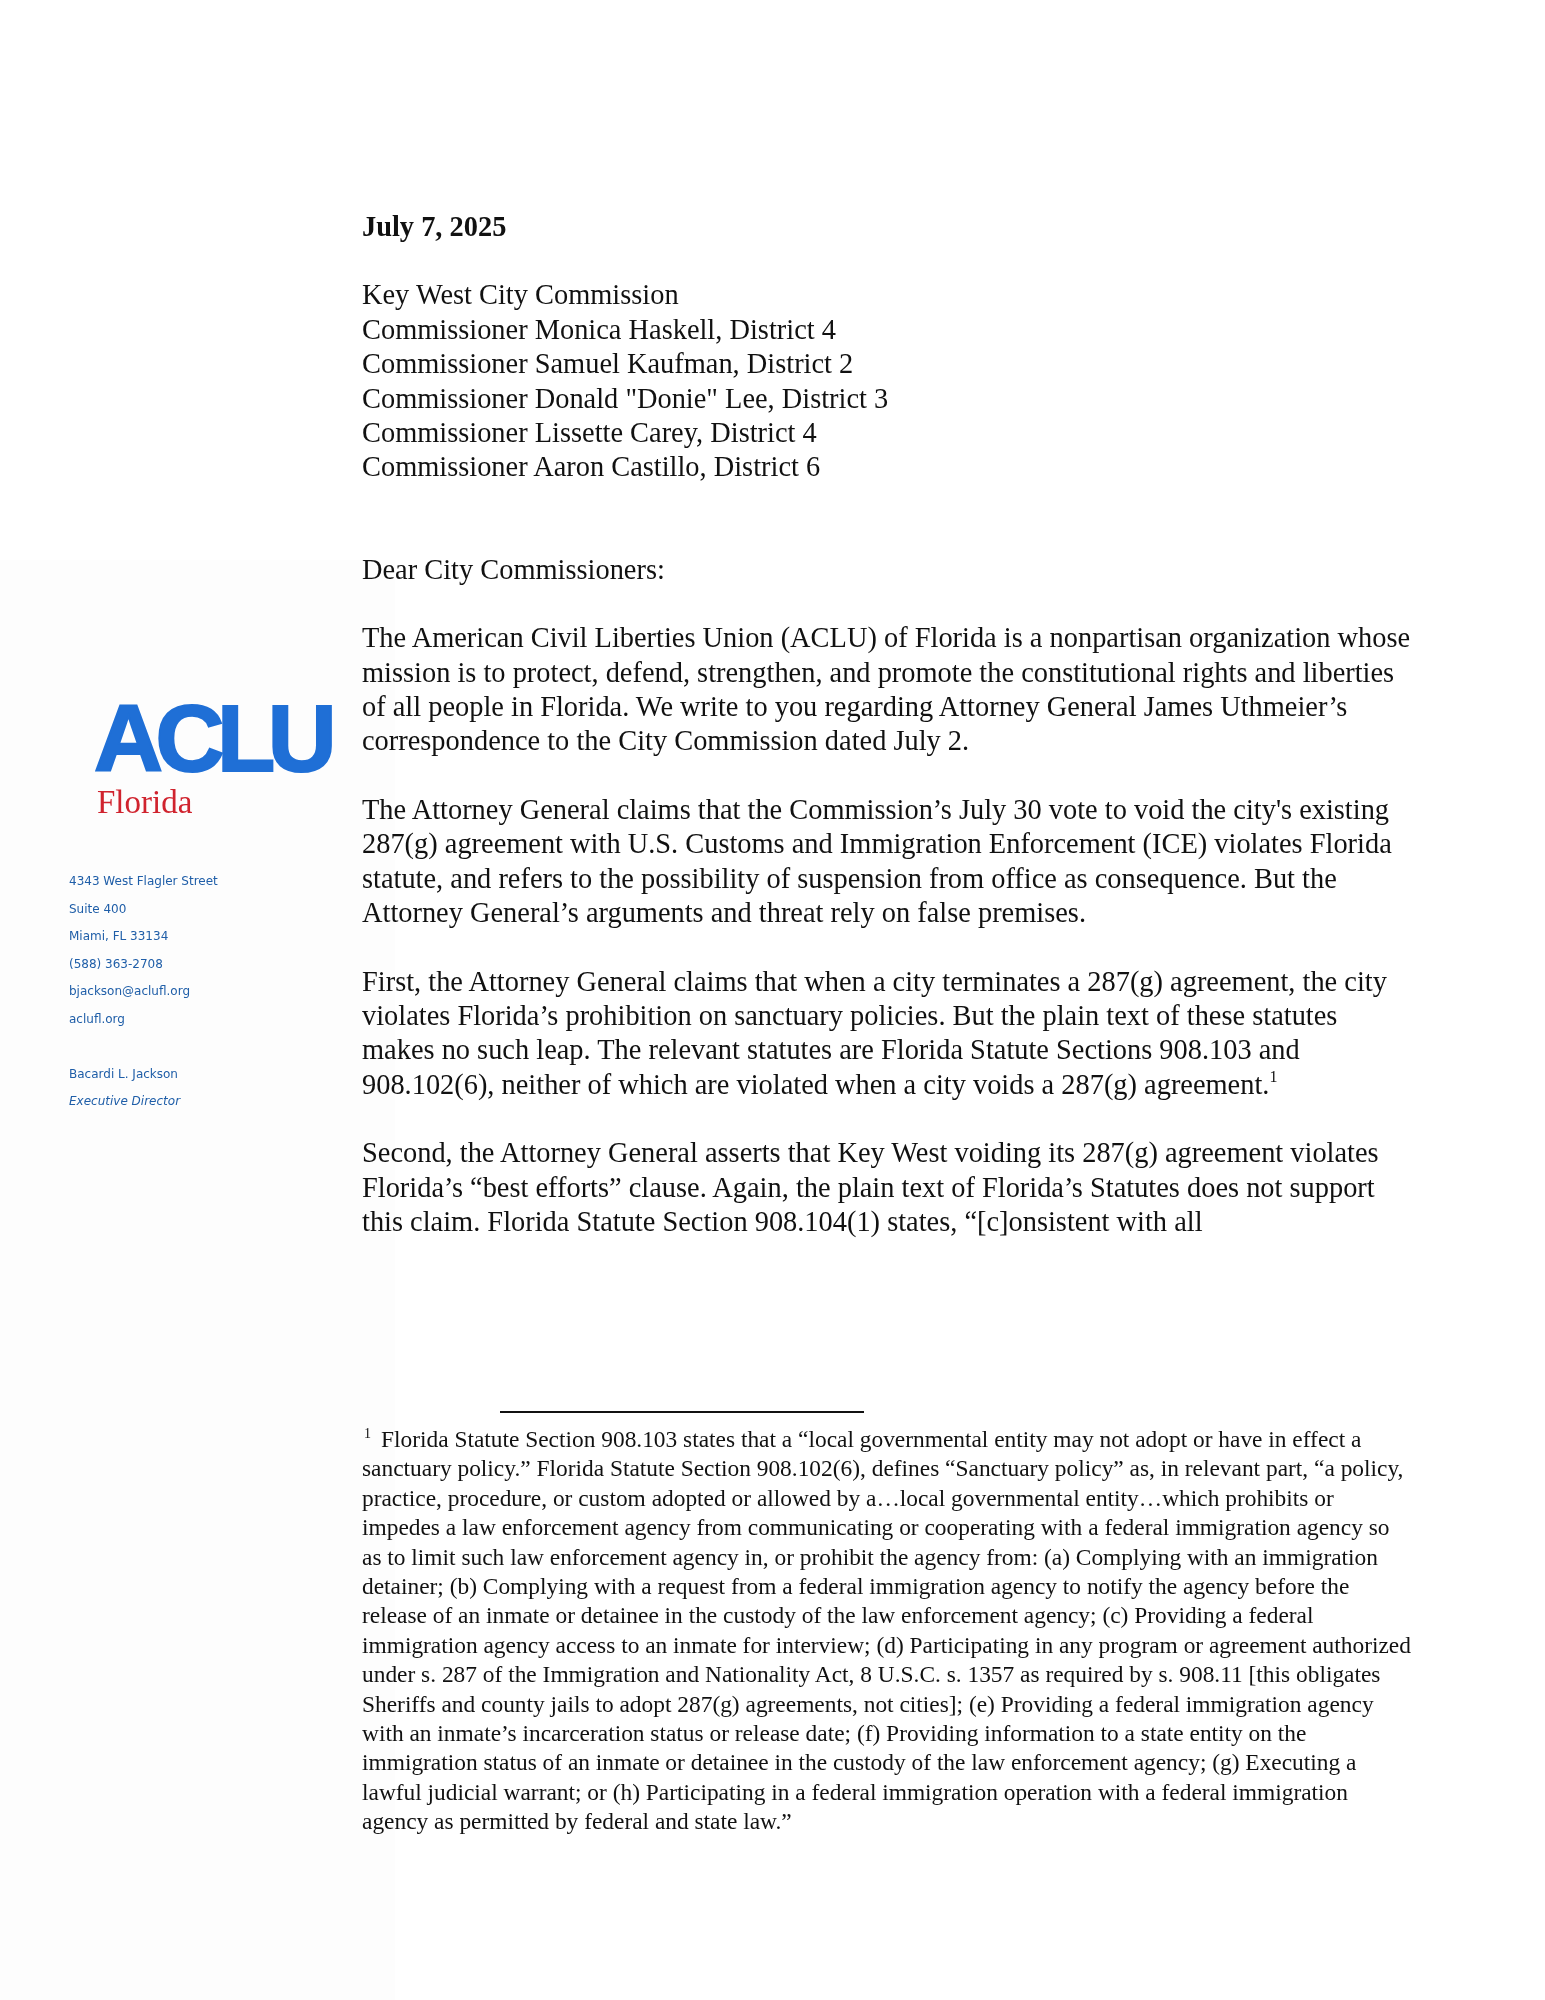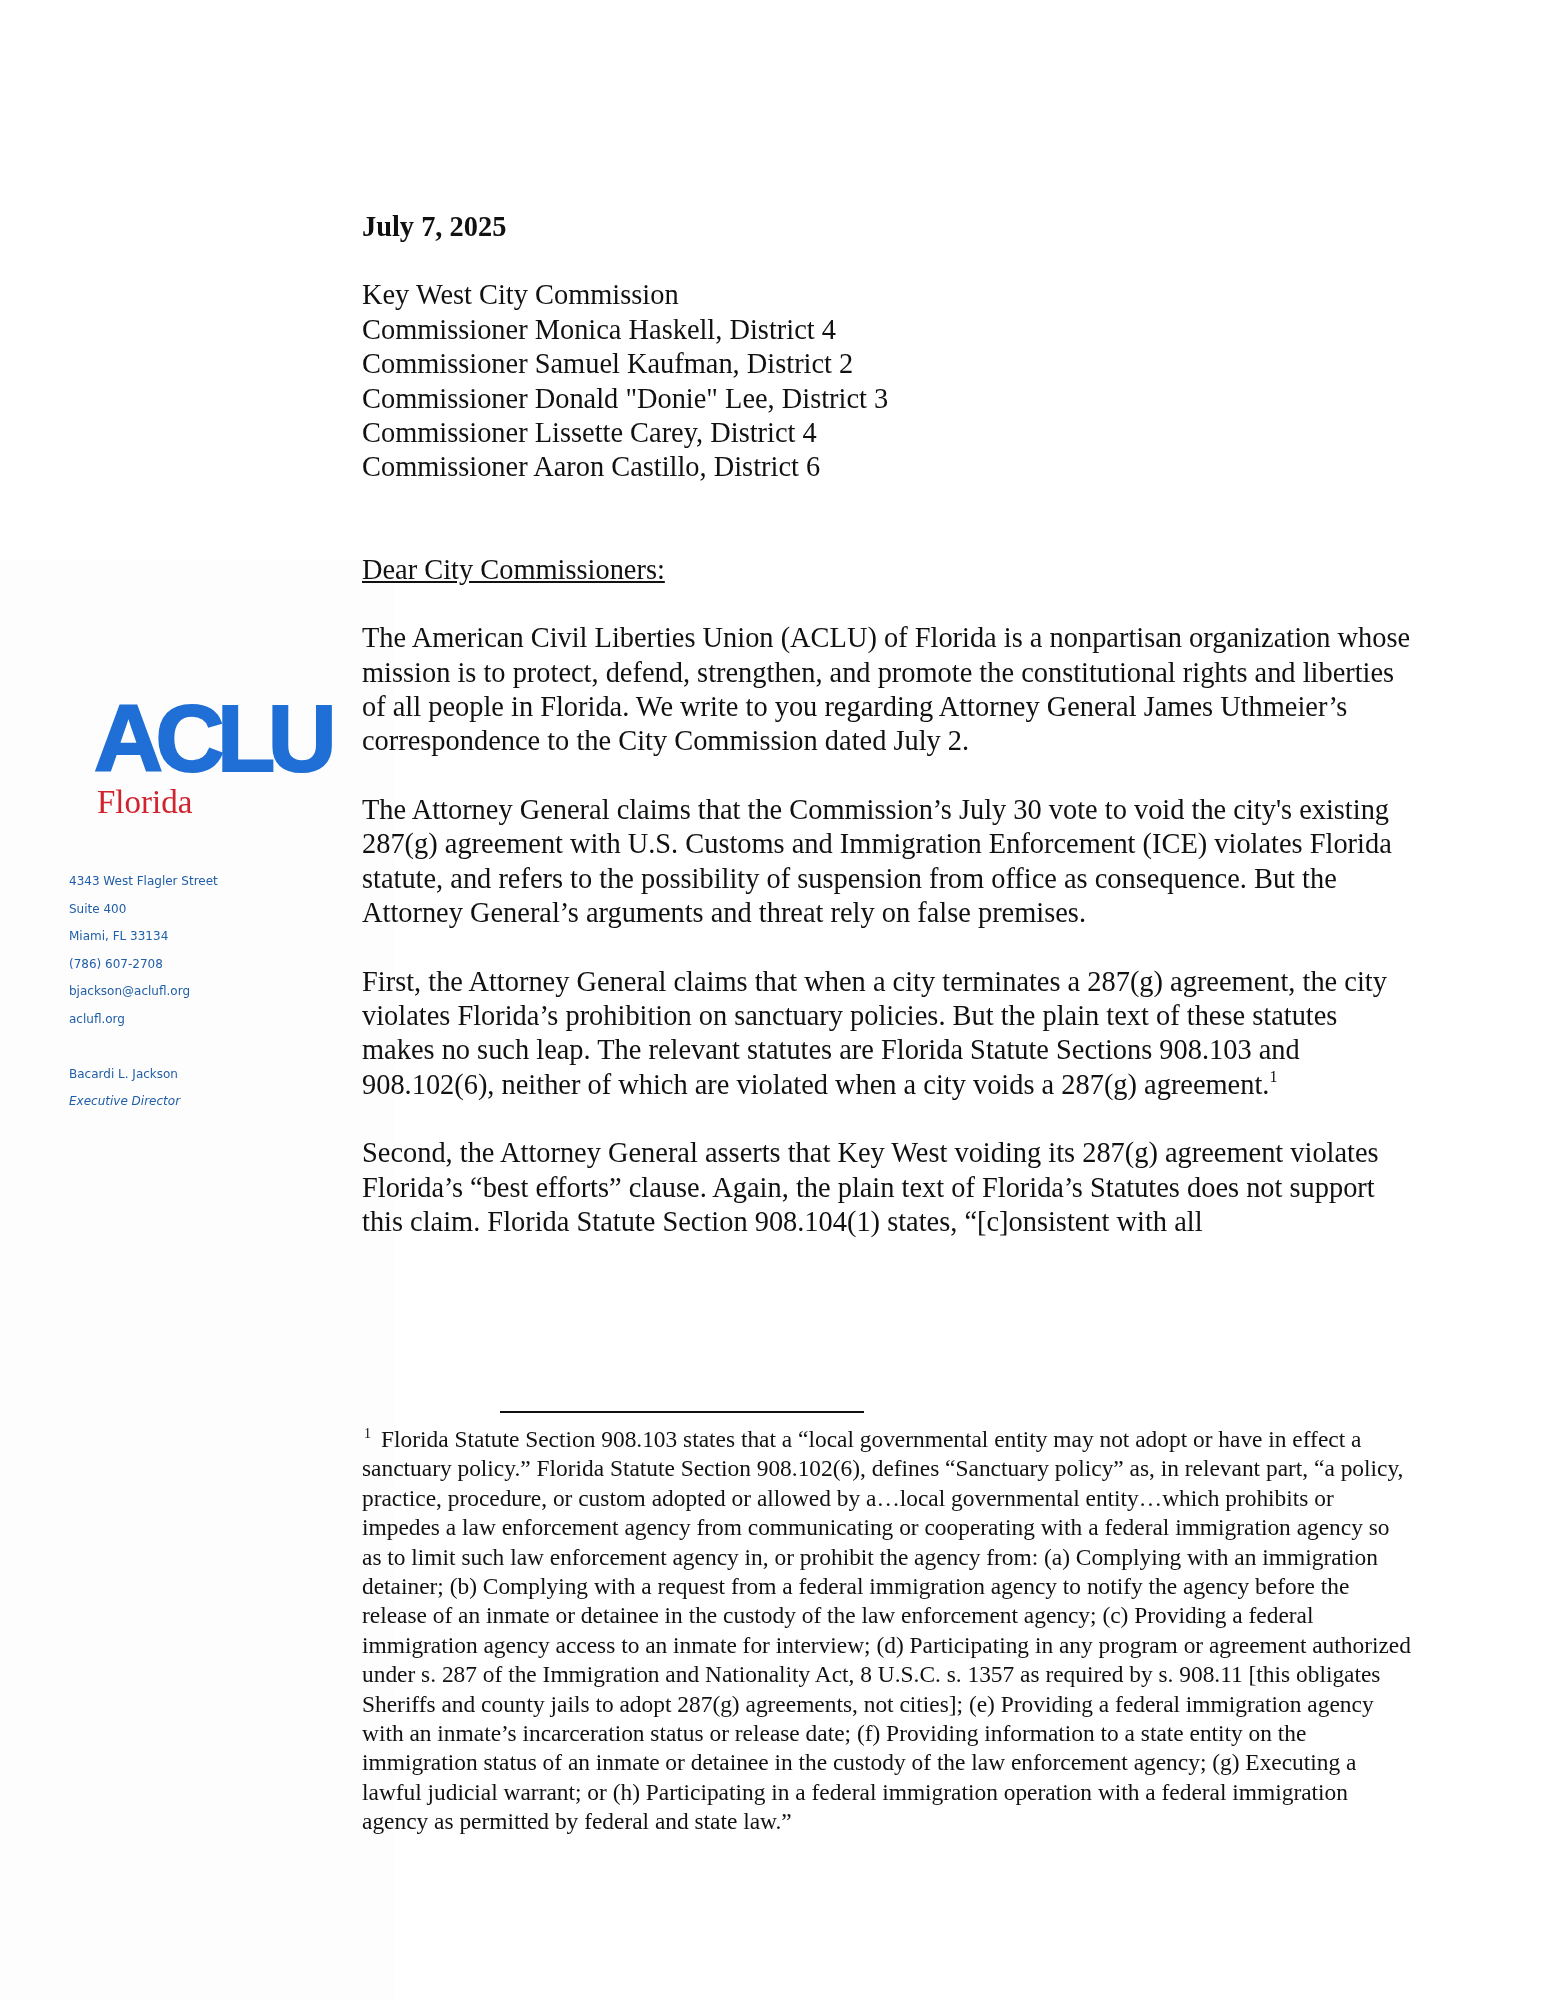--- a/index.html
+++ b/index.html
@@ -66,21 +66,21 @@
       position: absolute;
       left: 362px;
       top: 210px;
       width: 1050px;
       font-size: 28.4px;
       line-height: 34.4px;
     }
     .letter .block { display: block; }
     .date { margin-bottom: 34px; font-weight: bold; }
     .recipients .line { display: block; white-space: nowrap; }
-    .salutation { margin-top: 68px; margin-bottom: 34px; text-decoration: underline; }
+    .salutation { margin-top: 68px; margin-bottom: 34px; }
     .para { margin: 0 0 34px 0; }
     sup.fnref { font-size: 16px; line-height: 0; vertical-align: 12px; }
 
     .fn-rule {
       position: absolute;
       left: 500px;
       top: 1411px;
       width: 364px;
       height: 0;
       border-top: 2px solid #111111;
@@ -102,21 +102,21 @@
 
 <div class="logo">
   <div class="logo-aclu">ACLU</div>
   <div class="logo-state">Florida</div>
 </div>
 
 <div class="contact">
   <span class="line">4343 West Flagler Street</span>
   <span class="line">Suite 400</span>
   <span class="line">Miami, FL  33134</span>
-  <span class="line">(786) 607-2708</span>
+  <span class="line">(588) 363-2708</span>
   <span class="line">bjackson@aclufl.org</span>
   <span class="line">aclufl.org</span>
   <span class="line gap"></span>
   <span class="line">Bacardi L. Jackson</span>
   <span class="line title">Executive Director</span>
 </div>
 
 <div class="letter">
   <div class="block date">July 7, 2025</div>
 

